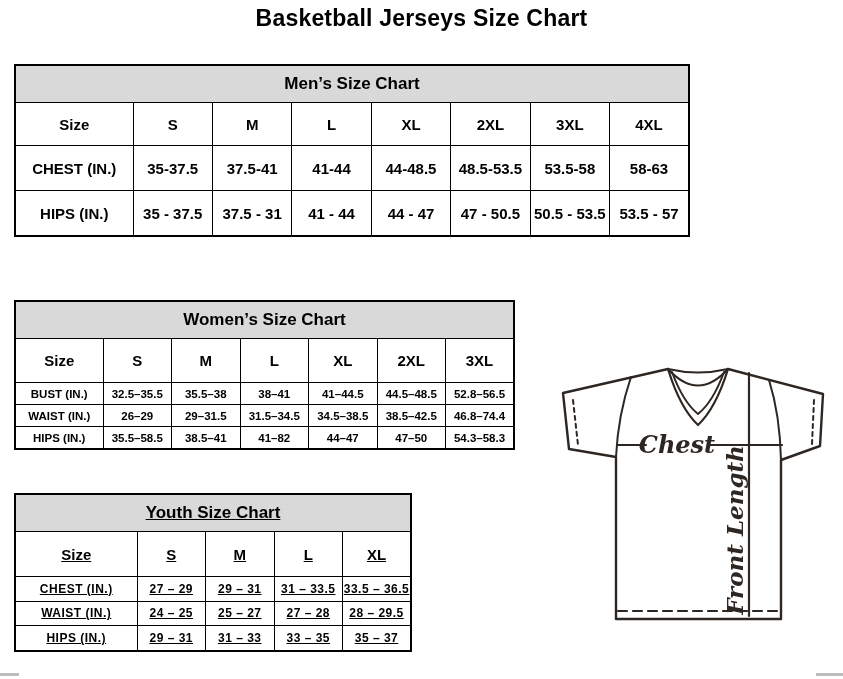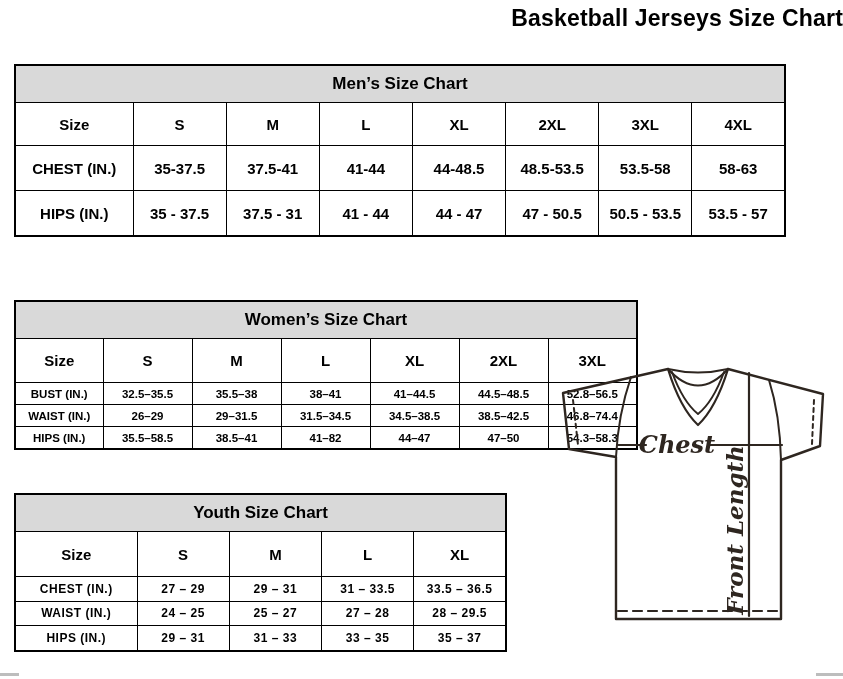--- a/index.html
+++ b/index.html
@@ -1,42 +1,42 @@
 <!DOCTYPE html>
 <html><head>
 <meta charset="utf-8">
 <style>
   html,body{margin:0;padding:0;}
   body{
     width:843px;height:679px;position:relative;overflow:hidden;
     background:#ffffff;font-family:"Liberation Sans",sans-serif;color:#000;
   }
   .page-title{
-    position:absolute;top:5px;left:0;width:843px;text-align:right;
+    position:absolute;top:5px;left:0;width:843px;text-align:center;
     font-size:23px;font-weight:bold;letter-spacing:0.2px;
   }
   table.tbl{
     position:absolute;border-collapse:collapse;table-layout:fixed;
     background:#fff;border:2px solid #000;
   }
   table.tbl td{
     border:1px solid #000;text-align:center;vertical-align:middle;
     font-weight:bold;padding:0;overflow:hidden;white-space:nowrap;
   }
   tr.title-row td{background:#d9d9d9;font-size:17px;height:36px;}
   
-  #mens{left:14px;top:64px;width:772px;}
+  #mens{left:14px;top:64px;width:676px;}
   #mens tr.head-row td{height:42px;font-size:15px;}
   #mens tr.data-row td{height:44px;font-size:15px;}
   
-  #womens{left:14px;top:300px;width:624px;}
+  #womens{left:14px;top:300px;width:501px;}
   #womens tr.head-row td{height:43px;font-size:15px;}
   #womens tr.data-row td{height:21px;font-size:11.5px;}
   
-  #youth{left:14px;top:493px;width:493px;}
+  #youth{left:14px;top:493px;width:398px;text-decoration:underline;}
   #youth tr.head-row td{height:44px;font-size:15px;}
   #youth tr.data-row td{height:23.5px;font-size:12px;letter-spacing:0.5px;}
   
   #jersey{position:absolute;left:556px;top:360px;width:284px;height:280px;}
   #jersey text{
     font-family:"DejaVu Serif","Liberation Serif",serif;
     font-style:italic;font-weight:bold;fill:#2e2620;
   }
   
   .scroll-frag{position:absolute;height:3px;background:#bdbdbd;}

